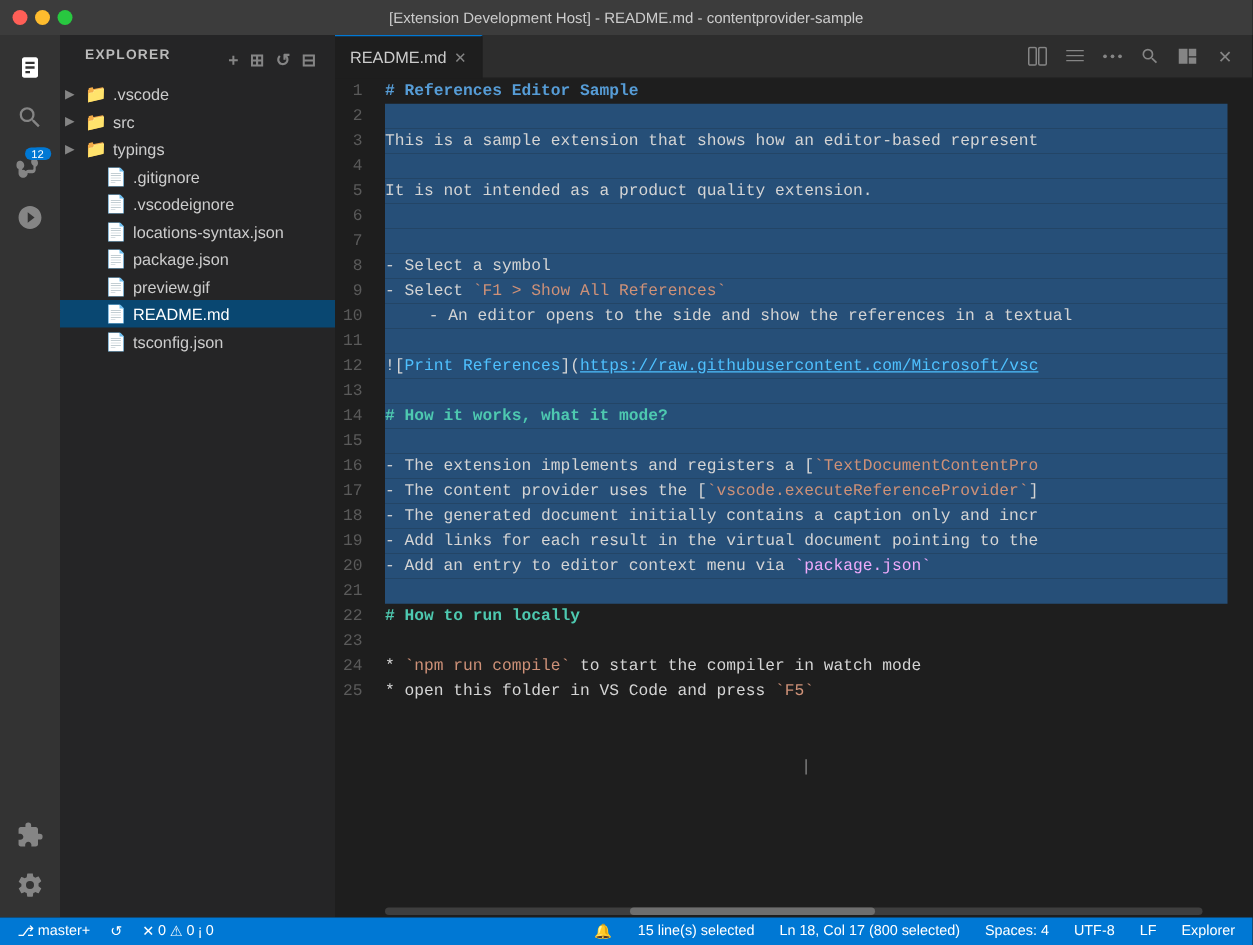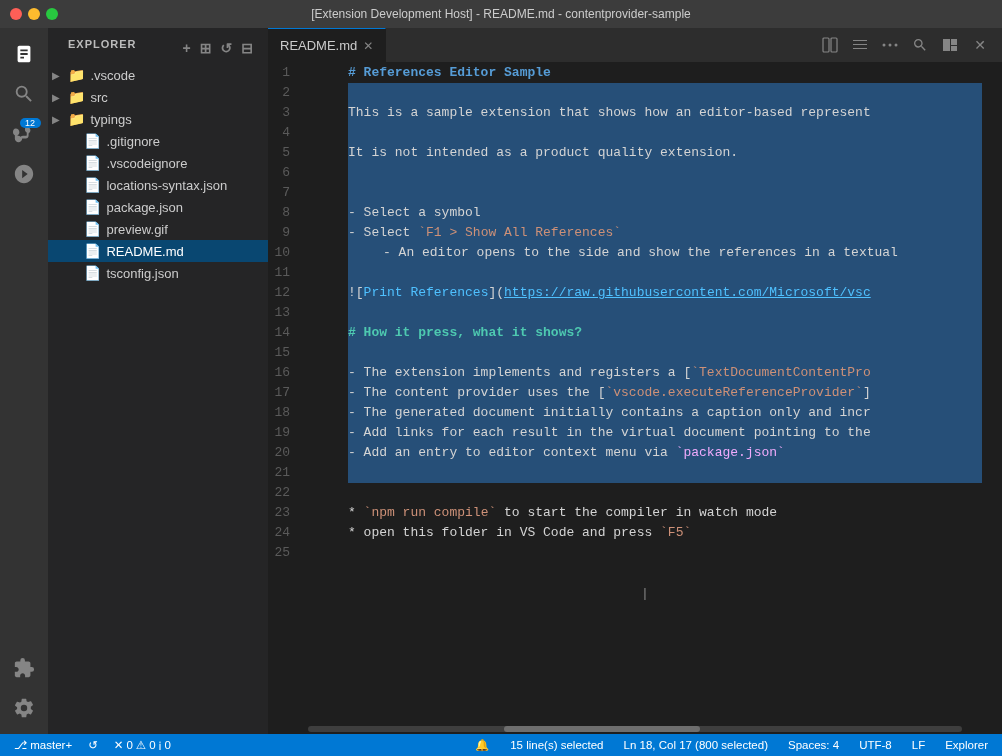--- a/index.html
+++ b/index.html
@@ -249,21 +249,20 @@
       flex: 1;
       overflow-x: auto;
       overflow-y: auto;
       padding-right: 20px;
     }
     .code-line {
       height: 20px;
       white-space: pre;
       display: flex;
       align-items: center;
-      margin-left: 40px;
     }
     .code-line.selected-line {
       background: #264f78;
     }
 
     
     .status-bar {
       background: #0078d4;
       height: 22px;
       display: flex;
@@ -547,21 +546,21 @@
 
         <div class="code-line selected-line">&nbsp;</div>
 
         <div class="code-line selected-line">
           <span style="color:#d4d4d4;">![<span style="color:#4fc1ff;">Print References</span>](<span style="color:#4fc1ff;text-decoration:underline;">https://raw.githubusercontent.com/Microsoft/vsc</span></span>
         </div>
 
         <div class="code-line selected-line">&nbsp;</div>
 
         <div class="code-line selected-line">
-          <span style="color:#4ec9b0;font-weight:bold;"># How it press, what it shows?</span>
+          <span style="color:#4ec9b0;font-weight:bold;"># How it works, what it mode?</span>
         </div>
 
         <div class="code-line selected-line">&nbsp;</div>
 
         <div class="code-line selected-line">
           <span style="color:#d4d4d4;">- The extension implements and registers a [<span style="color:#ce9178;">`TextDocumentContentPro</span></span>
         </div>
 
         <div class="code-line selected-line">
           <span style="color:#d4d4d4;">- The content provider uses the [<span style="color:#ce9178;">`vscode.executeReferenceProvider`</span>]</span>
@@ -574,20 +573,23 @@
         <div class="code-line selected-line">
           <span style="color:#d4d4d4;">- Add links for each result in the virtual document pointing to the</span>
         </div>
 
         <div class="code-line selected-line">
           <span style="color:#d4d4d4;">- Add an entry to editor context menu via <span style="color:#f0abfc;">`package.json`</span></span>
         </div>
 
         <div class="code-line selected-line">&nbsp;</div>
 
+        <div class="code-line">
+          <span style="color:#4ec9b0;font-weight:bold;"># How to run locally</span>
+        </div>
 
         <div class="code-line">&nbsp;</div>
 
         <div class="code-line">
           <span style="color:#d4d4d4;">* <span style="color:#ce9178;">`npm run compile`</span> to start the compiler in watch mode</span>
         </div>
 
         <div class="code-line">
           <span style="color:#d4d4d4;">* open this folder in VS Code and press <span style="color:#ce9178;">`F5`</span></span>
         </div>

